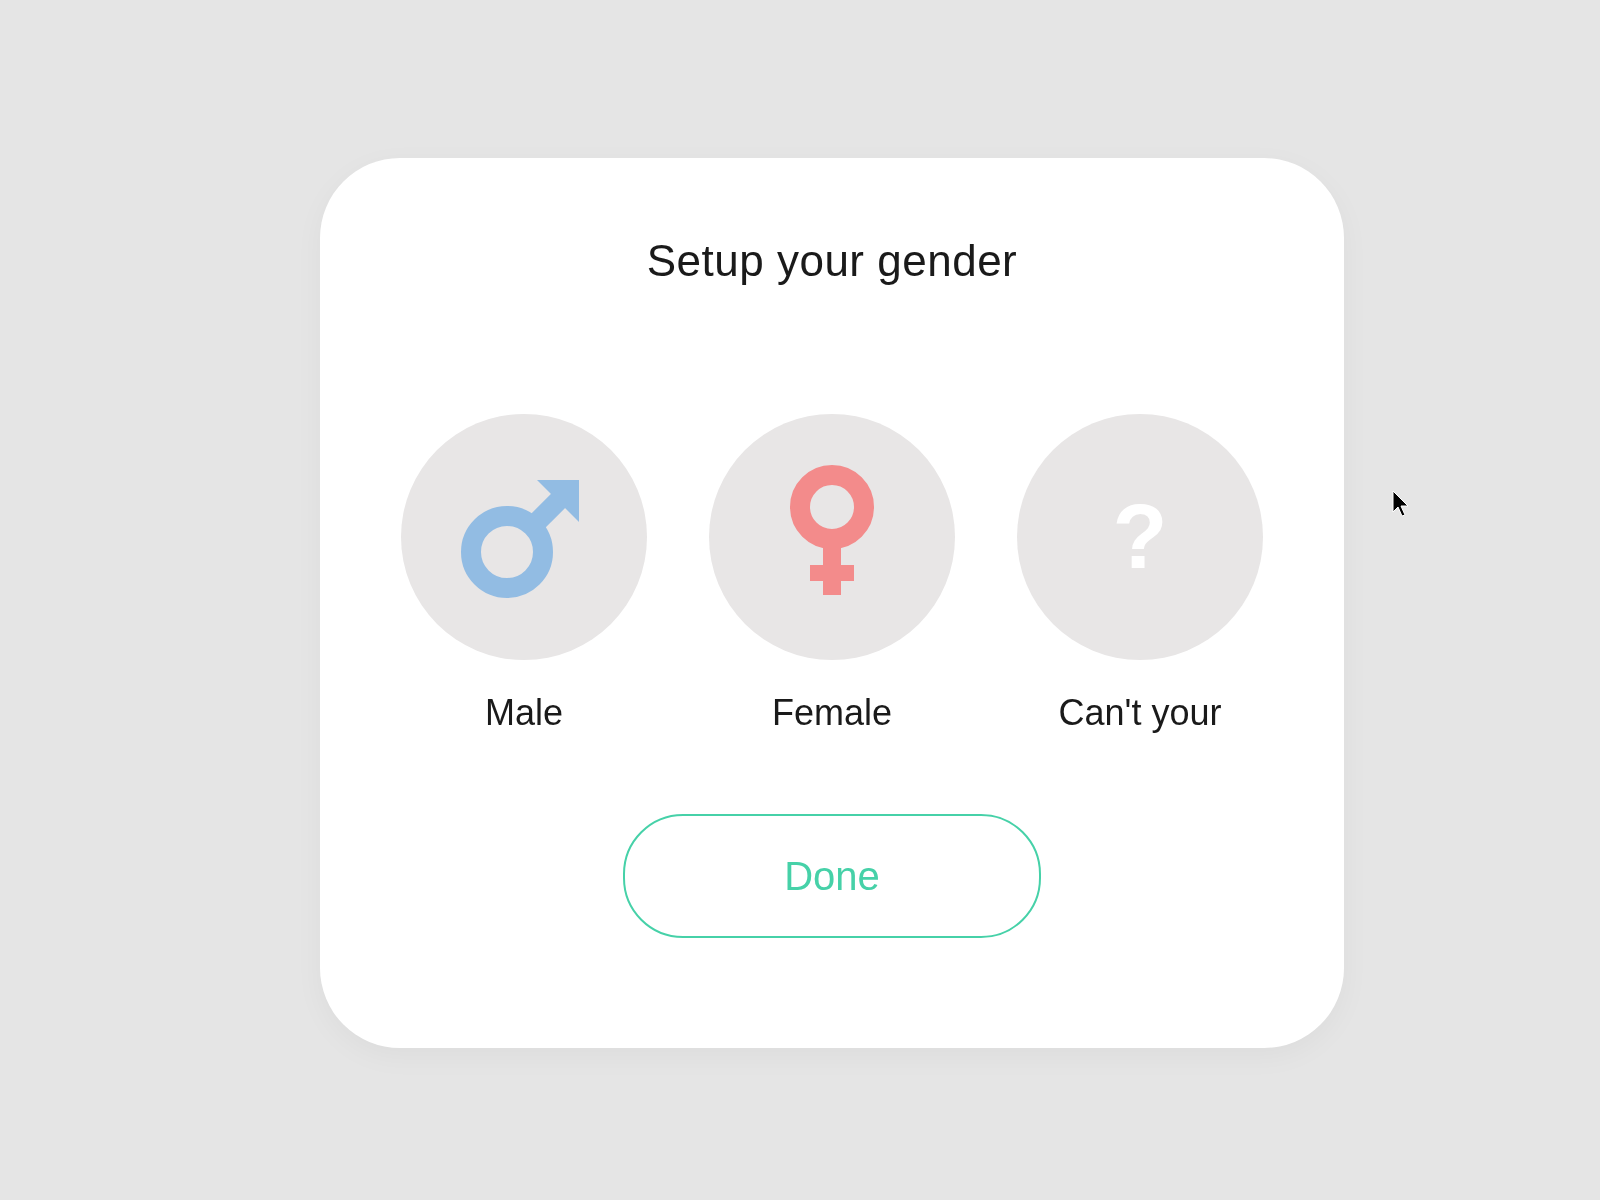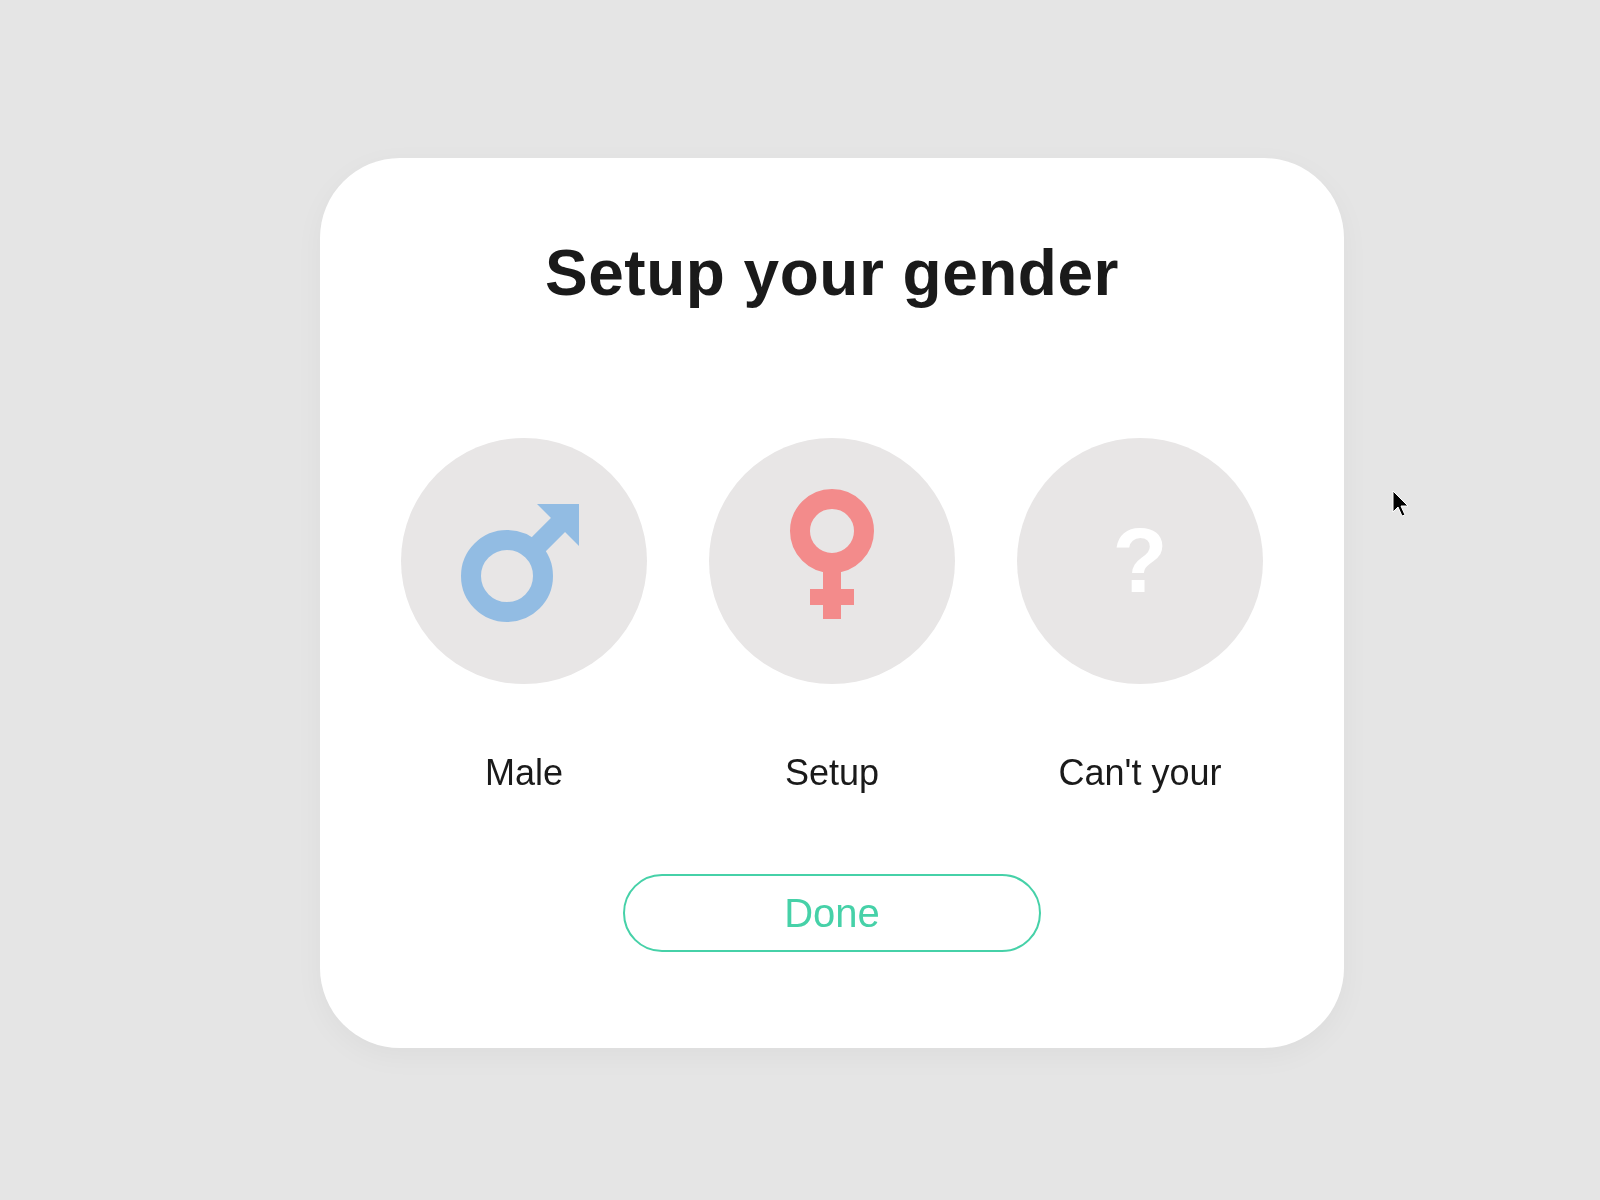--- a/index.html
+++ b/index.html
@@ -26,22 +26,22 @@
       height: 890px;
       background: #ffffff;
       border-radius: 80px;
       box-shadow: 0 8px 30px rgba(0,0,0,0.04);
       display: flex;
       flex-direction: column;
       align-items: center;
       padding-top: 78px;
     }
     .title {
-      font-size: 64px;
-      font-weight: 700;
+      font-size: 44px;
+      font-weight: 400;
       color: #1a1a1a;
       letter-spacing: 0.5px;
     }
     .options {
       display: flex;
       gap: 62px;
       margin-top: 128px;
     }
     .option {
       display: flex;
@@ -52,29 +52,29 @@
     .option-circle {
       width: 246px;
       height: 246px;
       border-radius: 50%;
       background: #e8e6e6;
       display: flex;
       align-items: center;
       justify-content: center;
     }
     .option-label {
-      margin-top: 68px;
+      margin-top: 32px;
       font-size: 36px;
       font-weight: 400;
       color: #1a1a1a;
     }
     .done-button {
       margin-top: 80px;
       width: 418px;
-      height: 78px;
+      height: 124px;
       border: 2px solid #46d1a8;
       background: transparent;
       border-radius: 60px;
       font-size: 40px;
       color: #46d1a8;
       cursor: pointer;
       font-family: inherit;
     }
     .question-mark {
       font-size: 90px;
@@ -114,21 +114,21 @@
     <div class="option">
       <div class="option-circle">
         <span>
           <svg width="100" height="140" viewBox="0 0 100 140">
             <circle cx="50" cy="42" r="32" fill="none" stroke="#f38b8b" stroke-width="20"></circle>
             <line x1="50" y1="74" x2="50" y2="130" stroke="#f38b8b" stroke-width="18"></line>
             <line x1="28" y1="108" x2="72" y2="108" stroke="#f38b8b" stroke-width="16"></line>
           </svg>
         </span>
       </div>
-      <div class="option-label">Setup</div>
+      <div class="option-label">Female</div>
     </div>
 
     <div class="option">
       <div class="option-circle">
         <span class="question-mark">?</span>
       </div>
       <div class="option-label">Can't your</div>
     </div>
 
   </div>

